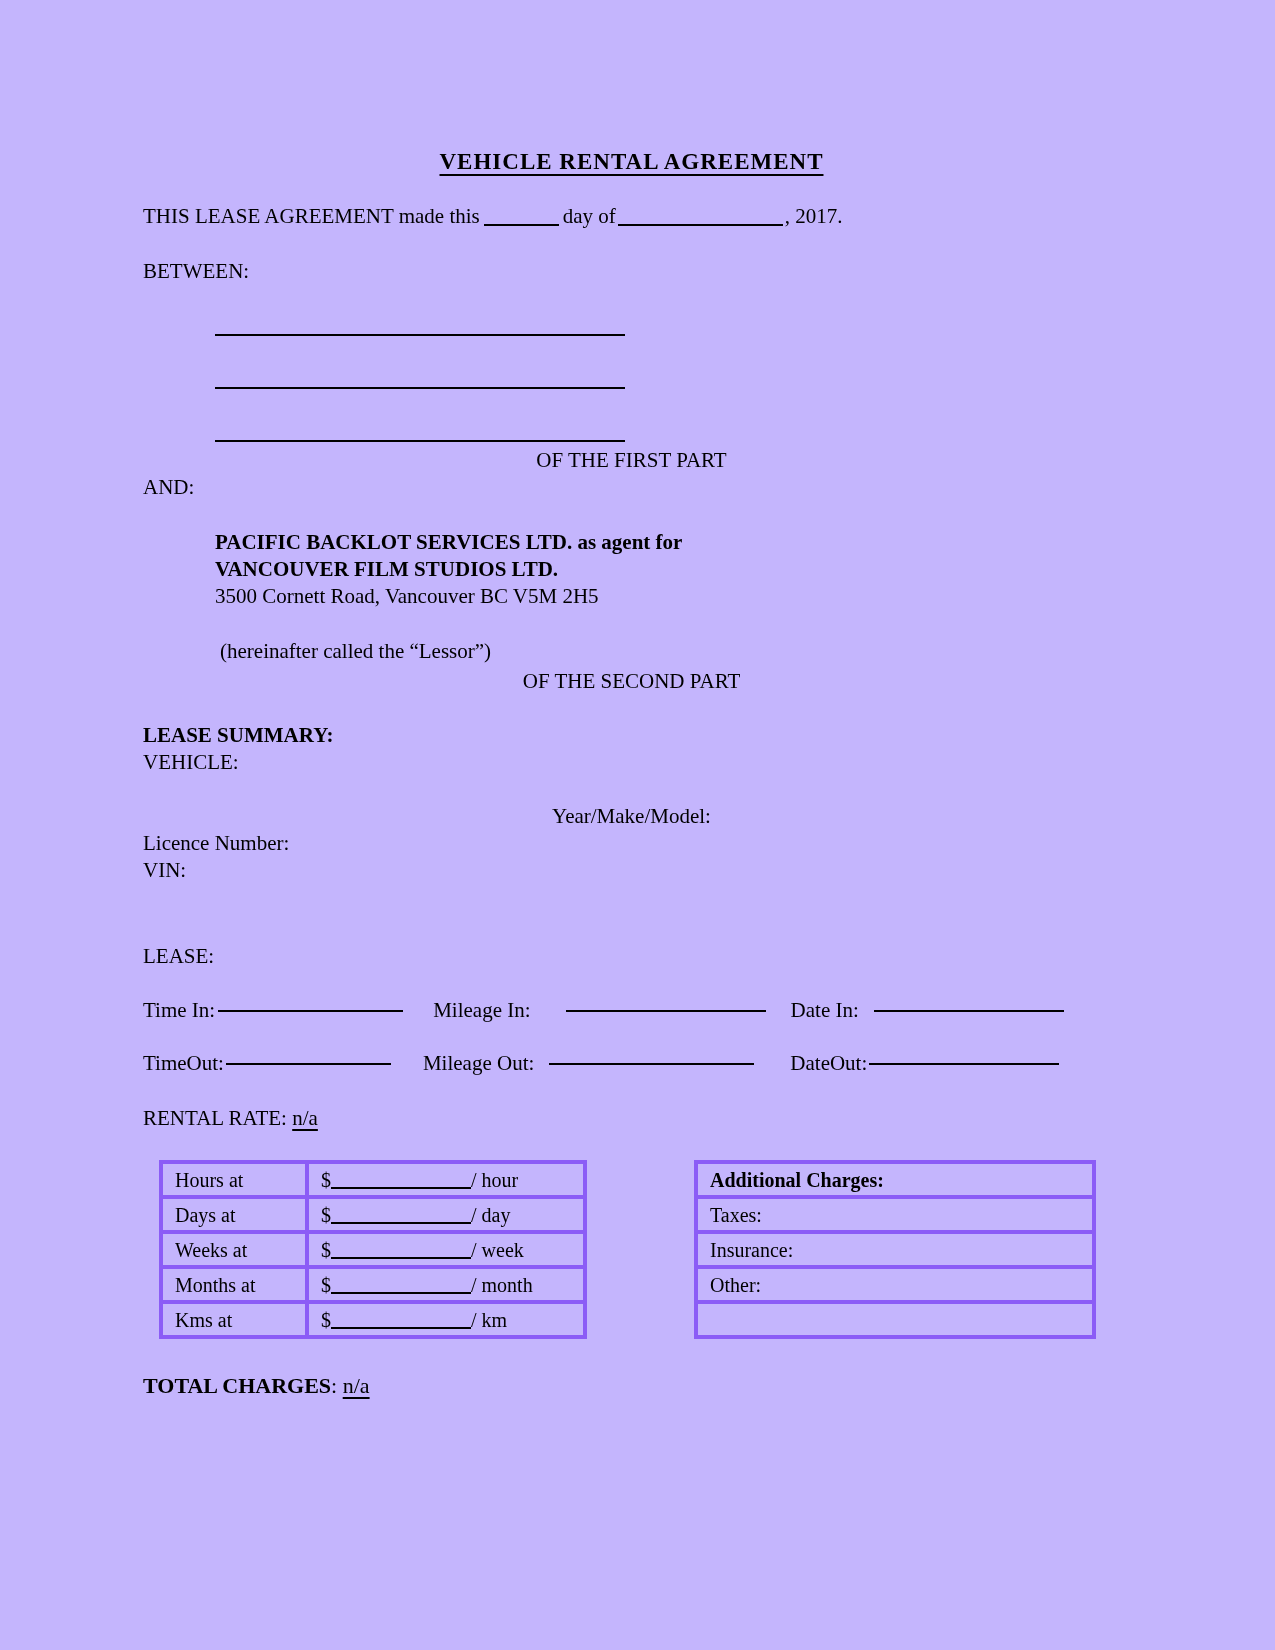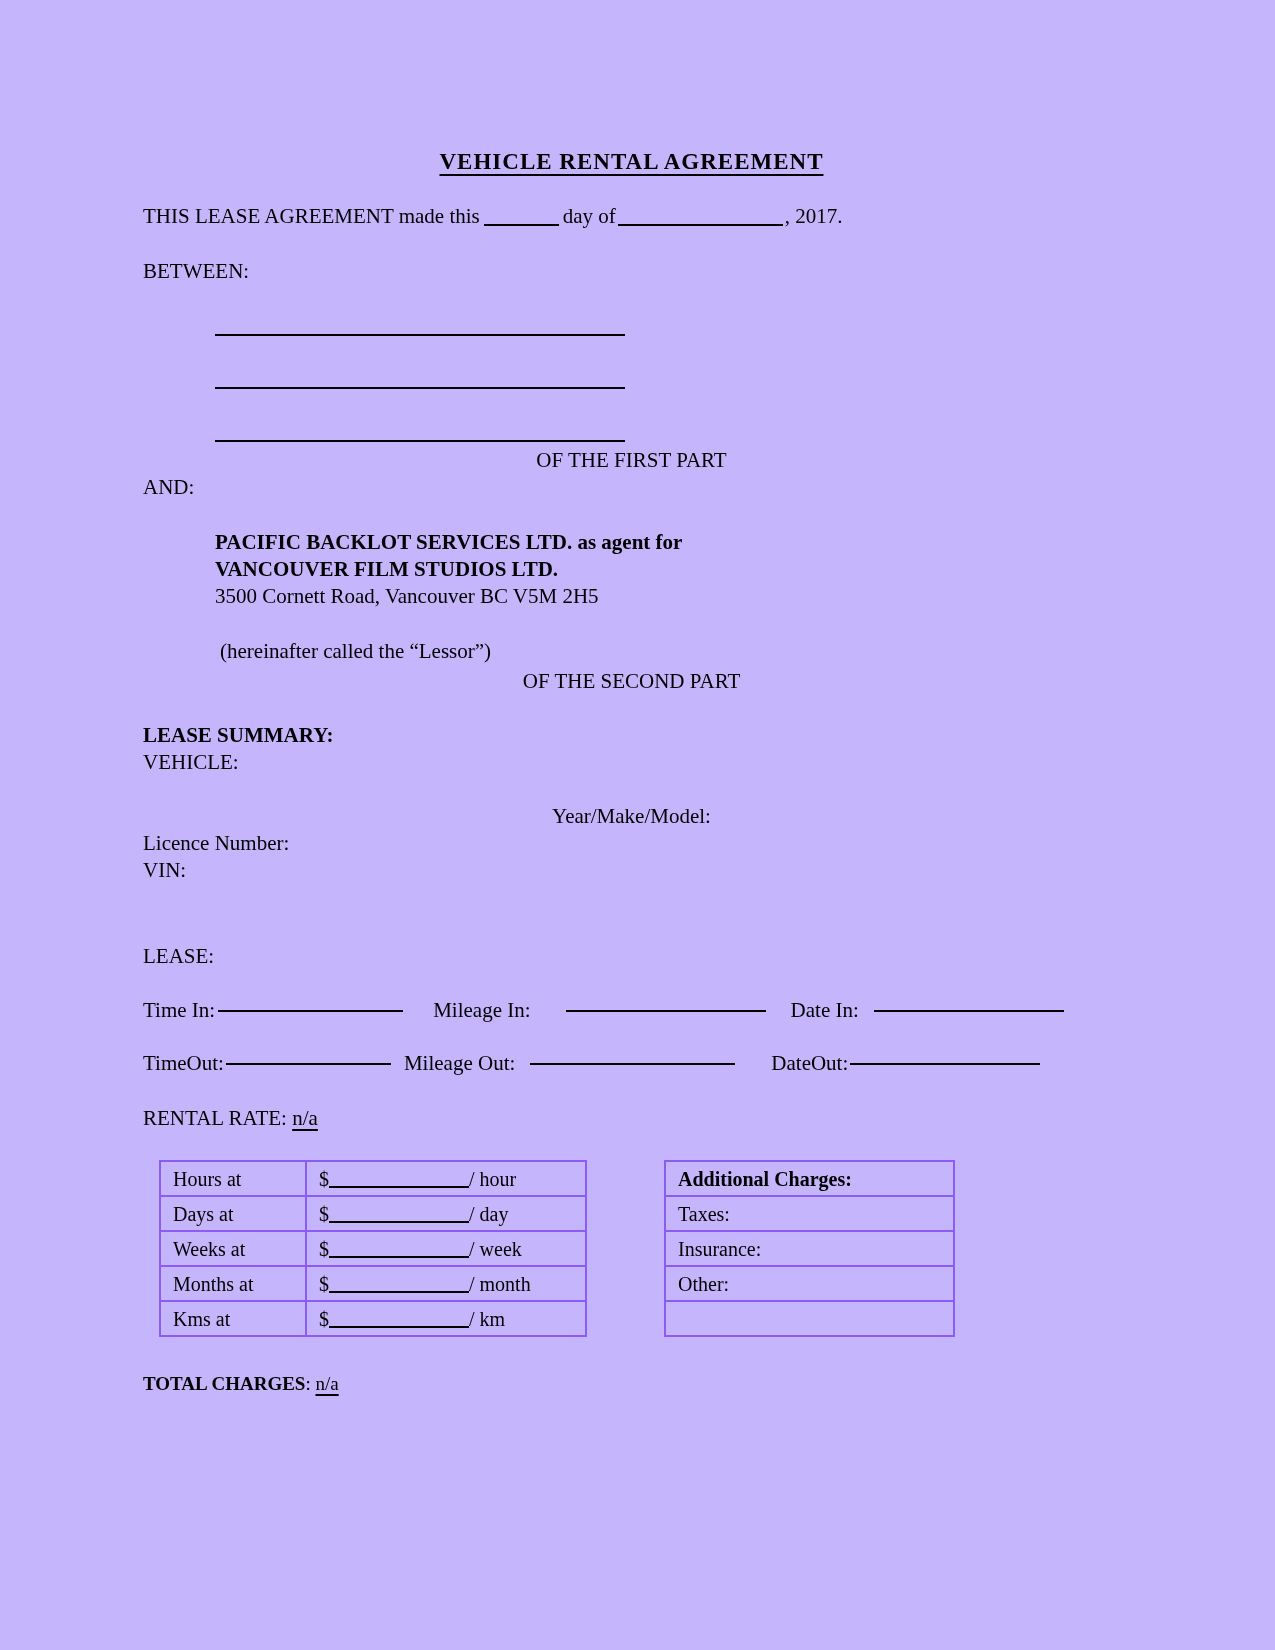--- a/index.html
+++ b/index.html
@@ -56,34 +56,34 @@
   .vehicle-fields { margin-top: 30px; text-align: center; }
   .lease-heading { margin-top: 62px; }
   .lease-row { margin-top: 30px; display: flex; align-items: center; }
   .lease-row2 { margin-top: 29px; }
   .f-time-in     { width: 185px; margin-left: 3px; }
   .g30 { margin-left: 30px; }
   .f-mileage-in  { width: 200px; margin-left: 35px; }
   .g25 { margin-left: 25px; }
   .f-date-in     { width: 190px; margin-left: 15px; }
   .f-time-out    { width: 165px; margin-left: 2px; }
-  .g23 { margin-left: 13px; }
+  .g23 { margin-left: 32px; }
   .f-mileage-out { width: 205px; margin-left: 15px; }
   .g36 { margin-left: 36px; }
   .f-date-out    { width: 190px; margin-left: 2px; }
   .rental-rate { margin-top: 31px; }
   .ul { text-decoration: underline; text-decoration-thickness: 2px; text-underline-offset: 4px; }
   .tables { margin-top: 30px; display: flex; align-items: flex-start; }
   table { border-collapse: collapse; font-size: 20px; }
-  td { border: 2px solid #8b5cf6; height: 35px; padding: 0 0 0 12px; vertical-align: middle; }
+  td { border: 4px solid #8b5cf6; height: 35px; padding: 0 0 0 12px; vertical-align: middle; }
   .rate-table { margin-left: 16px; width: 428px; table-layout: fixed; }
   .rate-table .unit { width: 146px; }
   .rate-fill { width: 140px; vertical-align: -2px; }
-  .charges-table { margin-left: 77px; width: 291px; }
-  .total { margin-top: 35px; font-size: 19px; }
+  .charges-table { margin-left: 107px; width: 402px; }
+  .total { margin-top: 35px; font-size: 22px; }
 </style>
 </head>
 <body>
 
 <div class="page">
 
   <div class="title">VEHICLE RENTAL AGREEMENT</div>
 
   <div class="intro"><span>THIS LEASE AGREEMENT made this</span><span class="fill w75"></span><span>day of</span><span class="fill w165"></span><span>, 2017.</span></div>
 

